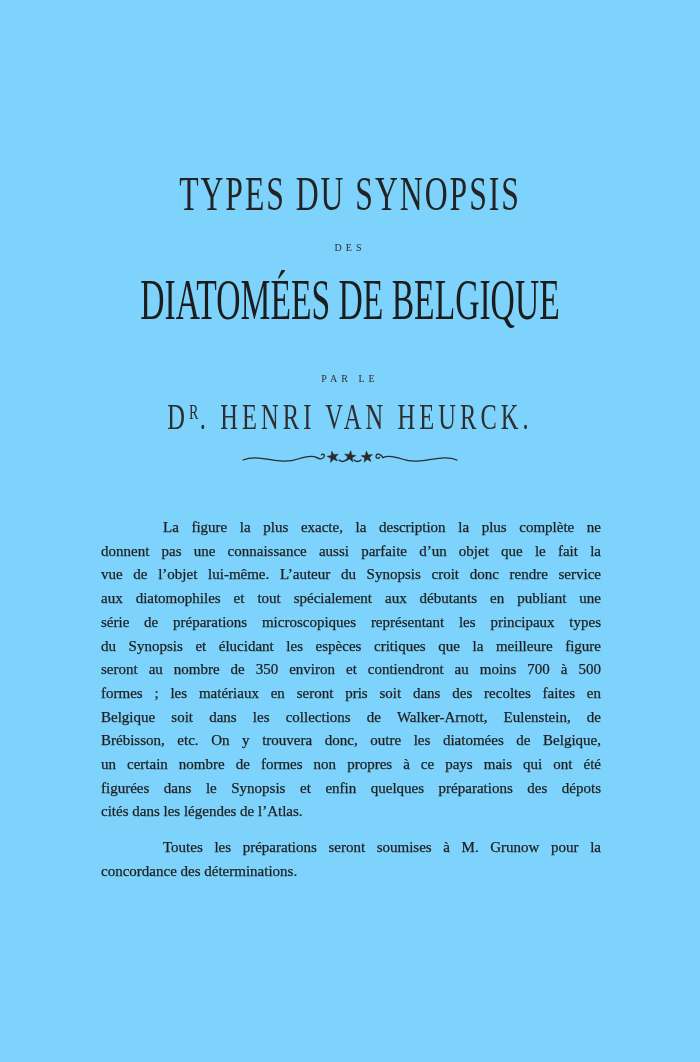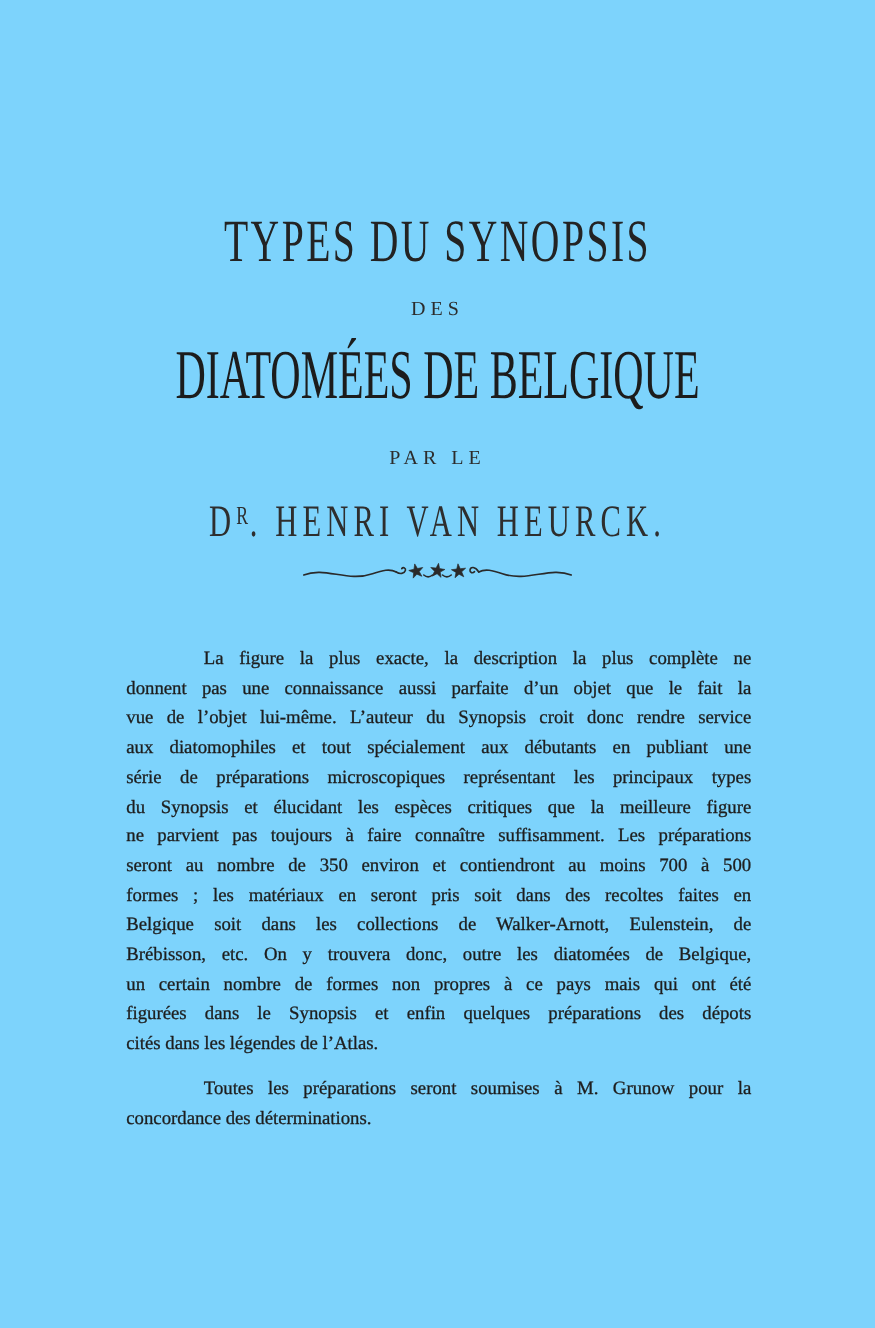--- a/index.html
+++ b/index.html
@@ -23,34 +23,34 @@
   .main-title {
     top: 170px;
     font-size: 48px; line-height: 48px;
     letter-spacing: 3px;
     color: #232323;
     transform: scaleX(0.66);
     transform-origin: 50% 50%;
     font-weight: normal;
   }
   .small-caps-line {
-    font-size: 16px; line-height: 14px;
+    font-size: 10px; line-height: 14px;
     letter-spacing: 4px;
     color: #2c2c2c;
   }
   .connector { top: 241px; }
   .subtitle {
     top: 272px;
     font-size: 56px; line-height: 56px;
     color: #1c1c1c;
     transform: scaleX(0.60);
     transform-origin: 50% 50%;
     font-weight: normal;
   }
-  .byline { top: 360px; }
+  .byline { top: 372px; }
   .author-line {
     top: 392px;
     font-size: 36px; line-height: 40px;
     letter-spacing: 6px;
     color: #2e2e2e;
     transform: scaleX(0.68);
     transform-origin: 50% 50%;
   }
   .author-line sup {
     font-size: 58%;
@@ -113,21 +113,20 @@
   </div>
 
   <div class="bodytext">
     <div class="para">
       <div class="line indent">La figure la plus exacte, la description la plus complète ne</div>
       <div class="line">donnent pas une connaissance aussi parfaite d’un objet que le fait la</div>
       <div class="line">vue de l’objet lui-même. L’auteur du Synopsis croit donc rendre service</div>
       <div class="line">aux diatomophiles et tout spécialement aux débutants en publiant une</div>
       <div class="line">série de préparations microscopiques représentant les principaux types</div>
       <div class="line">du Synopsis et élucidant les espèces critiques que la meilleure figure</div>
-      <div class="line">ne parvient pas toujours à faire connaître suffisamment. Les préparations</div>
       <div class="line">seront au nombre de 350 environ et contiendront au moins 700 à 500</div>
       <div class="line">formes ; les matériaux en seront pris soit dans des recoltes faites en</div>
       <div class="line">Belgique soit dans les collections de Walker-Arnott, Eulenstein, de</div>
       <div class="line">Brébisson, etc. On y trouvera donc, outre les diatomées de Belgique,</div>
       <div class="line">un certain nombre de formes non propres à ce pays mais qui ont été</div>
       <div class="line">figurées dans le Synopsis et enfin quelques préparations des dépots</div>
       <div class="line last">cités dans les légendes de l’Atlas.</div>
     </div>
     <div class="para">
       <div class="line indent">Toutes les préparations seront soumises à M. Grunow pour la</div>

